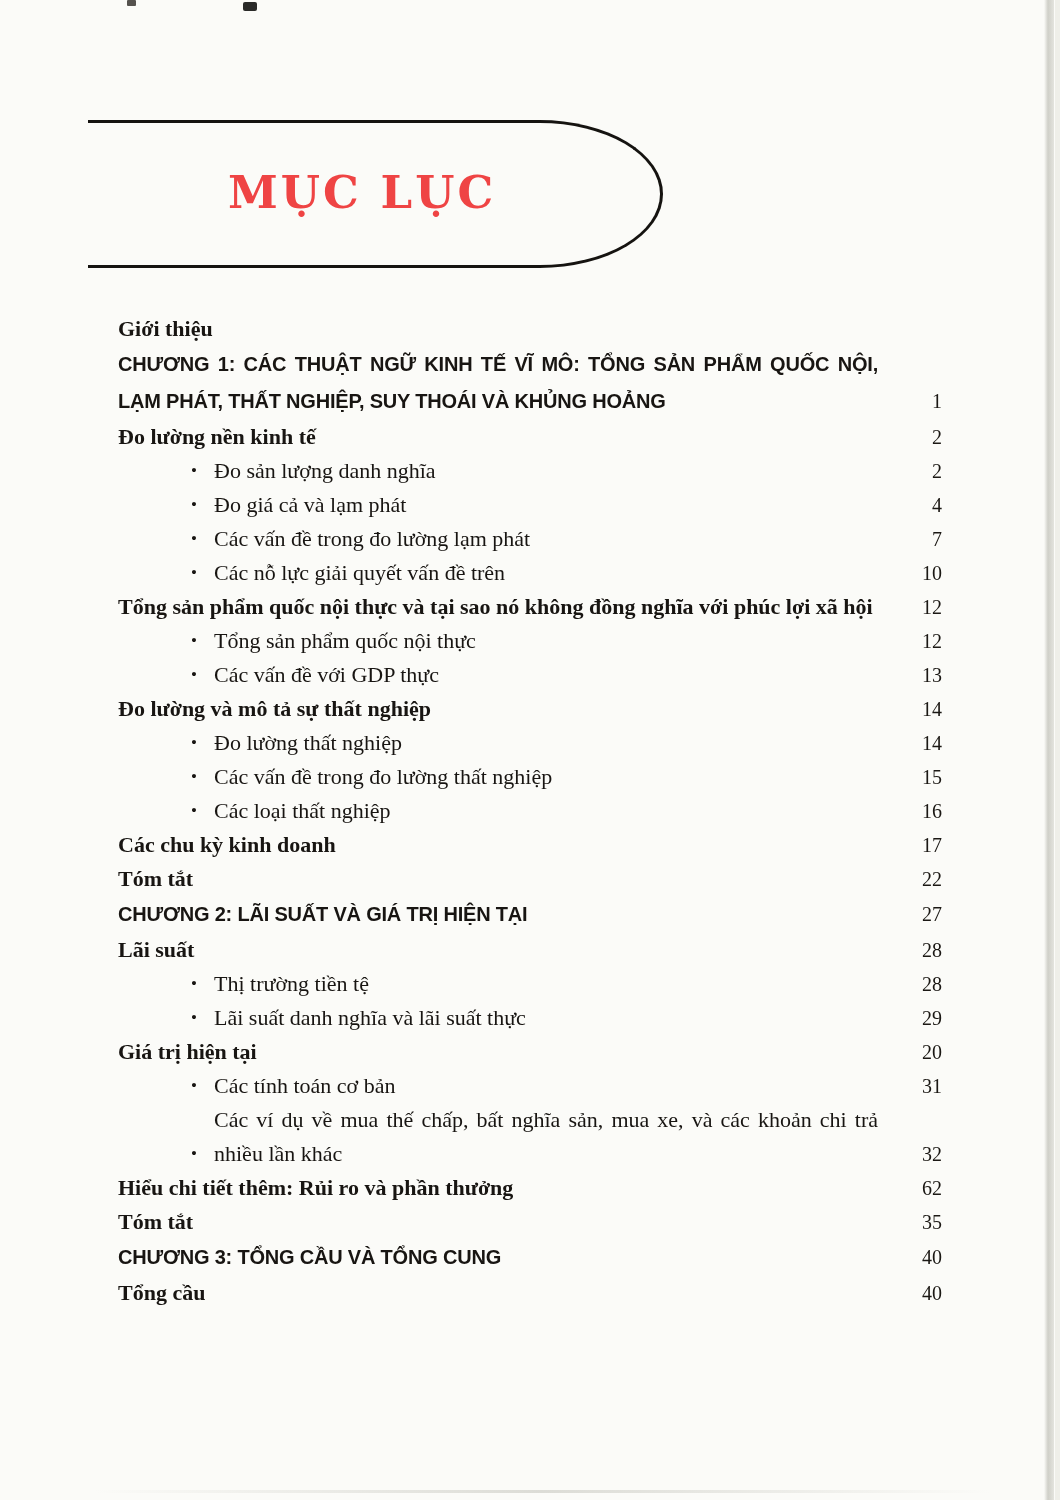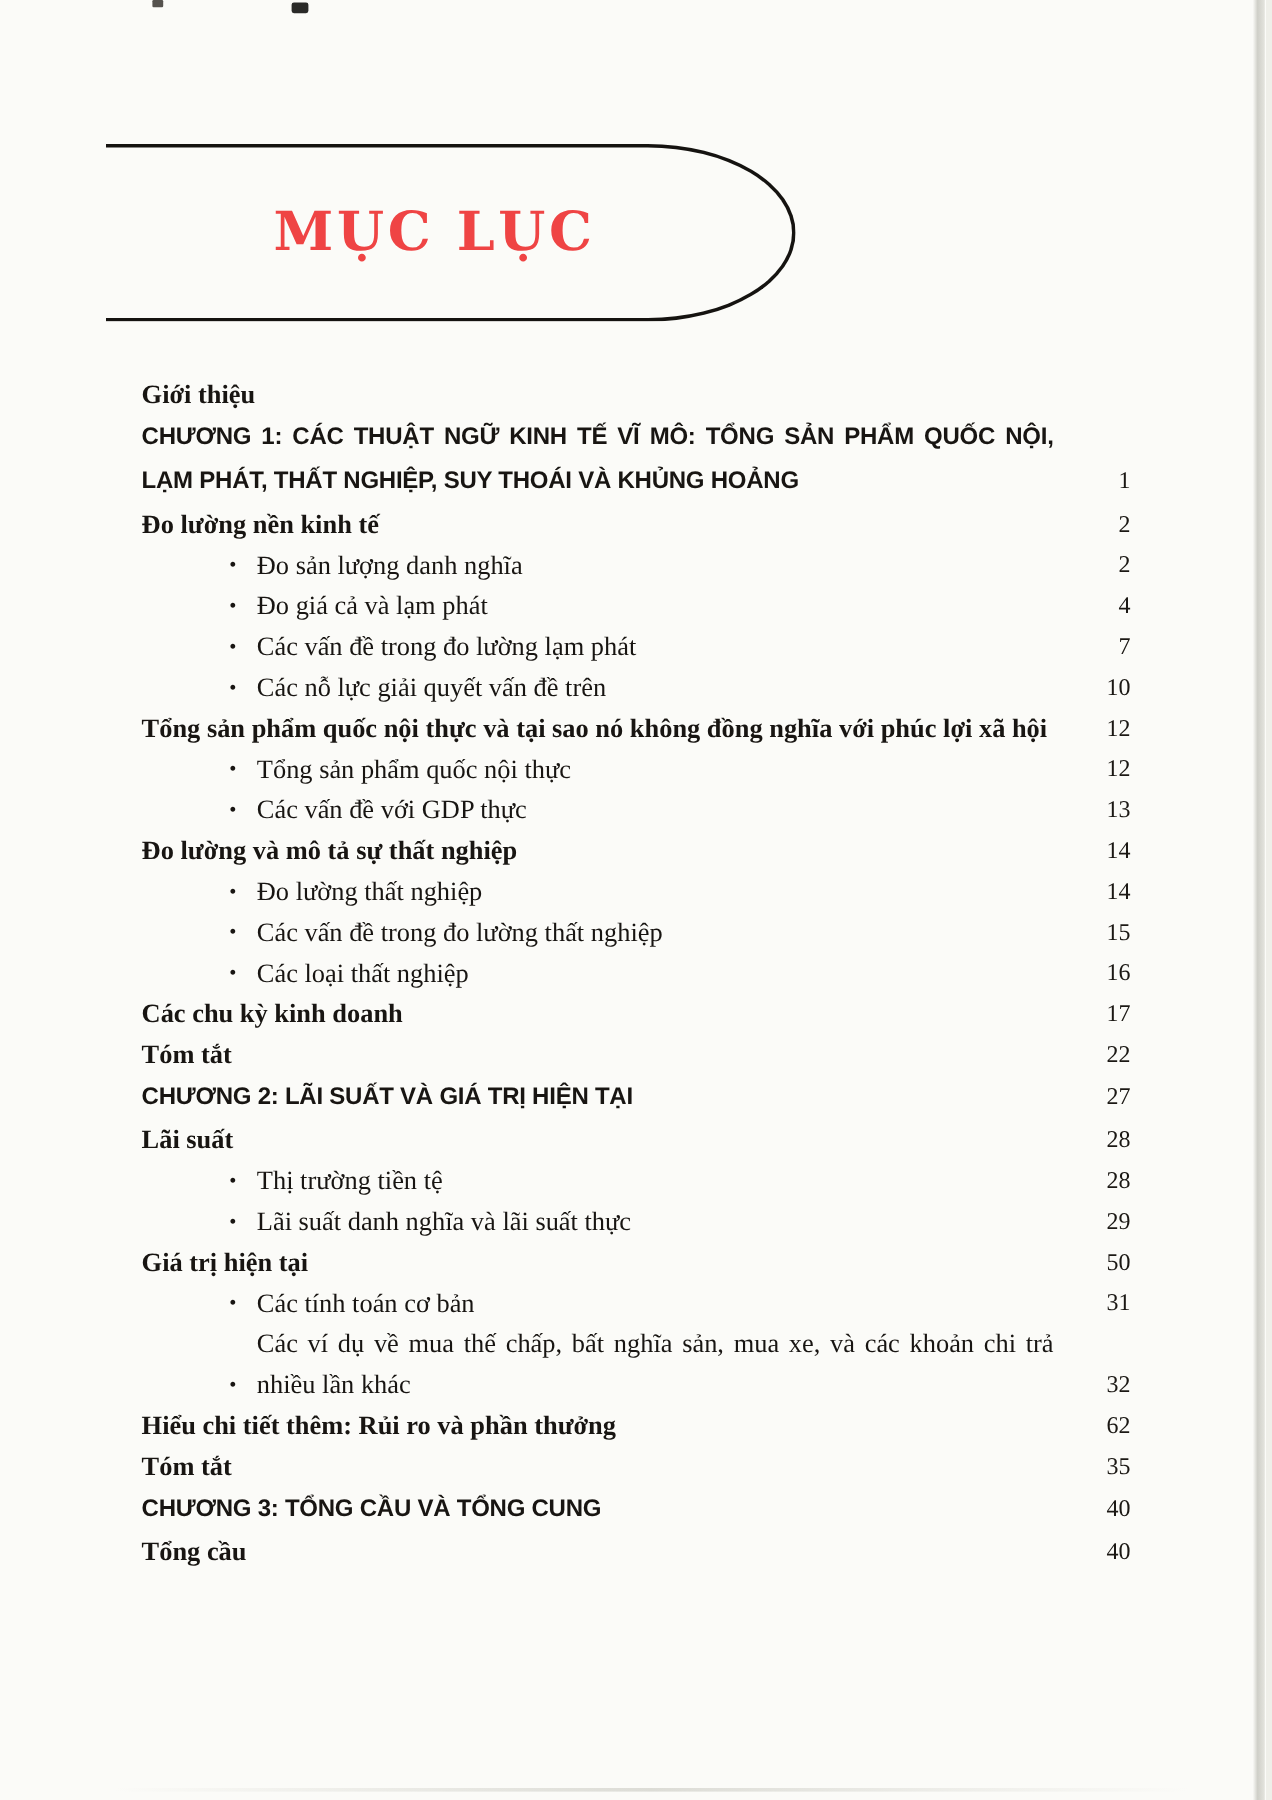--- a/index.html
+++ b/index.html
@@ -235,21 +235,21 @@
       <span class="entry-text">Thị trường tiền tệ</span>
       <span class="entry-page">28</span>
     </div>
     <div class="row bullet">
       <span class="bullet">•</span>
       <span class="entry-text">Lãi suất danh nghĩa và lãi suất thực</span>
       <span class="entry-page">29</span>
     </div>
     <div class="row section">
       <span class="entry-text">Giá trị hiện tại</span>
-      <span class="entry-page">50</span>
+      <span class="entry-page">20</span>
     </div>
     <div class="row bullet">
       <span class="bullet">•</span>
       <span class="entry-text">Các tính toán cơ bản</span>
       <span class="entry-page">31</span>
     </div>
     <div class="row bullet">
       <span class="bullet">•</span>
       <span class="entry-text">Các ví dụ về mua thế chấp, bất nghĩa sản, mua xe, và các khoản chi trả nhiều lần khác</span>
       <span class="entry-page">32</span>

